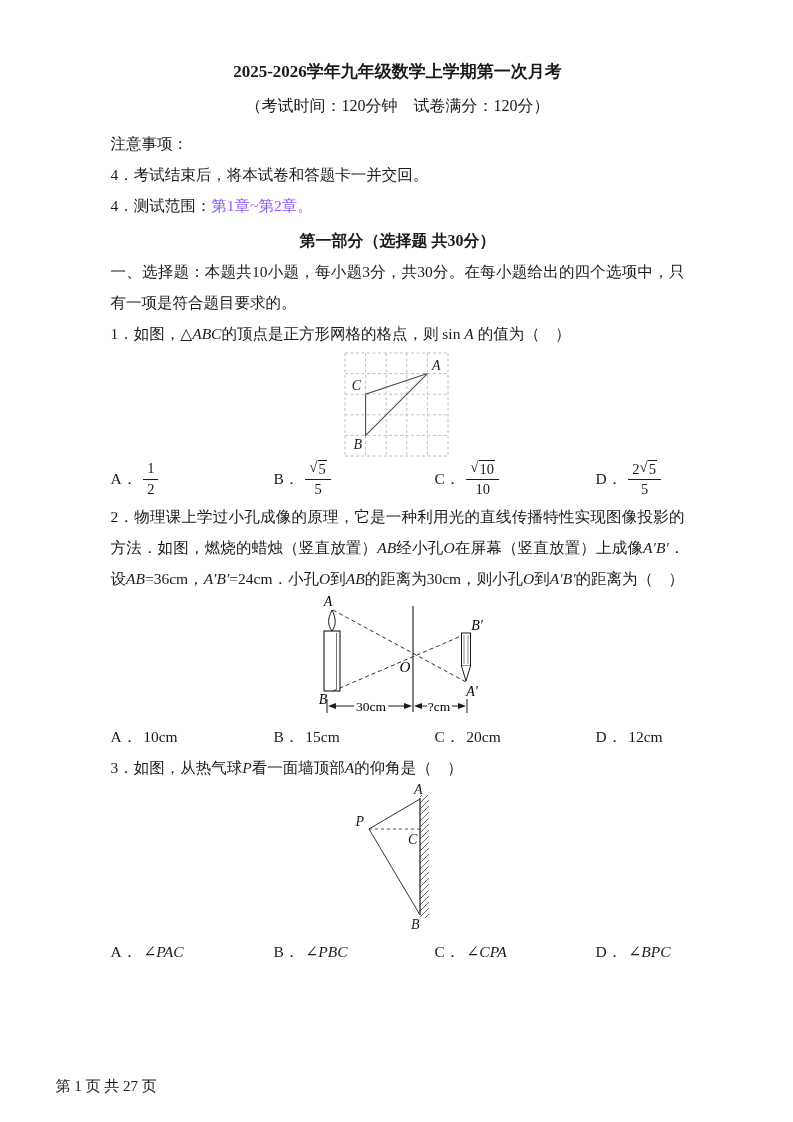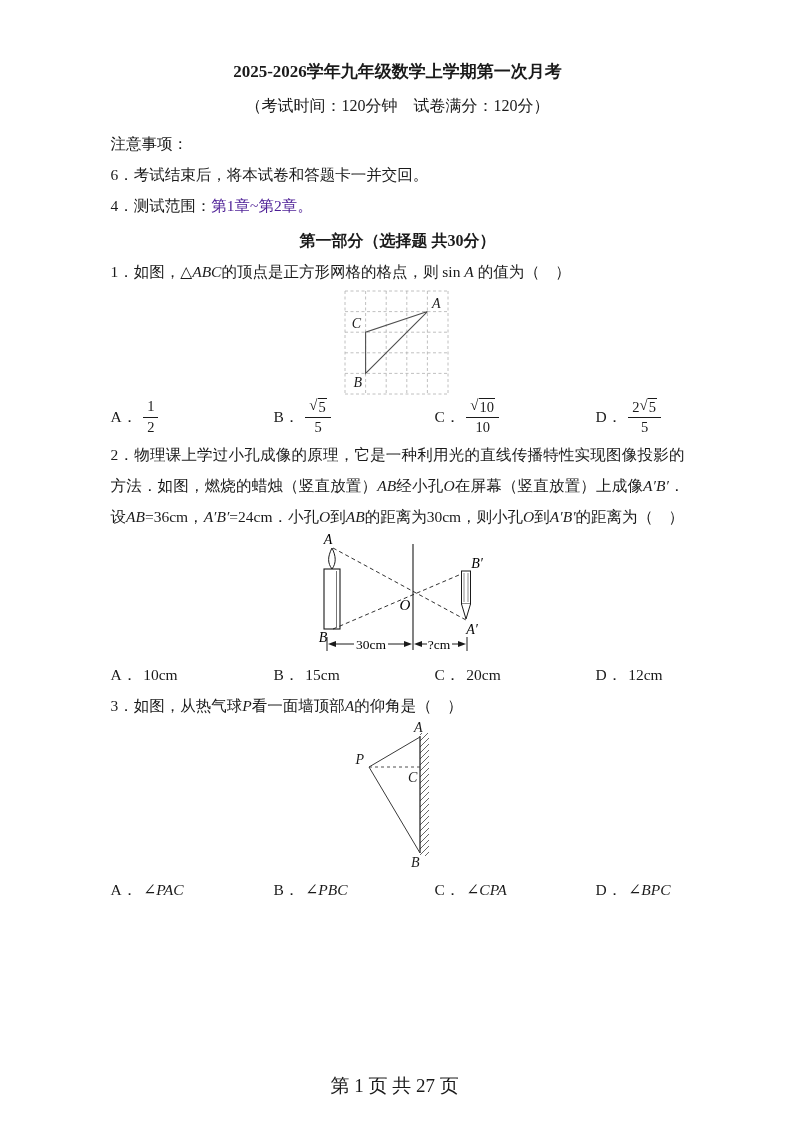--- a/index.html
+++ b/index.html
@@ -46,37 +46,38 @@
   .frnum {
     border-bottom:1px solid #1a1a1a; padding:0 4px 1px 4px;
     display:inline-flex; align-items:flex-end;
   }
   .frden { padding-top:1px; }
   .radgrp { display:inline-flex; align-items:flex-start; }
   .radsign { font-size:15px; line-height:1.05; }
   .radval { border-top:1.2px solid #1a1a1a; padding:0 1px; }
   .footer {
     position:absolute; left:0; right:4px; top:1068px;
-    text-align:center; font-size:19px; line-height:24px;
+    text-align:left; font-size:15px; line-height:24px;
   }
   .mt2{margin-top:2px;} .mt4{margin-top:4px;} .mt6{margin-top:6px;}
 </style>
 </head>
 <body>
 
 <div class="page">
 
   <div class="title">2025-2026学年九年级数学上学期第一次月考</div>
   <div class="subtitle">（考试时间：120分钟　试卷满分：120分）</div>
 
   <div class="para notes-head">注意事项：</div>
-  <div class="para">6．考试结束后，将本试卷和答题卡一并交回。</div>
-  <div class="para"><span>4．测试范围：</span><span style="color: #4c1d95;">第1章~第2章。</span></div>
+  <div class="para">4．考试结束后，将本试卷和答题卡一并交回。</div>
+  <div class="para"><span>4．测试范围：</span><span style="color: #8b5cf6;">第1章~第2章。</span></div>
 
   <div class="section-header">第一部分（选择题 共30分）</div>
+  <div class="para">一、选择题：本题共10小题，每小题3分，共30分。在每小题给出的四个选项中，只有一项是符合题目要求的。</div>
 
   <div class="para"><span>1．如图，△</span><span class="it">ABC</span><span>的顶点是正方形网格的格点，则 sin </span><span class="it">A</span><span> 的值为（　）</span></div>
 
   <div class="fig mt2">
     <svg width="130" height="106" viewBox="0 0 130 106">
 
       <g stroke="#b0b0b0" stroke-width="0.8" stroke-dasharray="3 2.5">
         <line x1="12" y1="2" x2="12" y2="105"></line>
           <line x1="32.6" y1="2" x2="32.6" y2="105"></line>
         <line x1="53.2" y1="2" x2="53.2" y2="105"></line>

